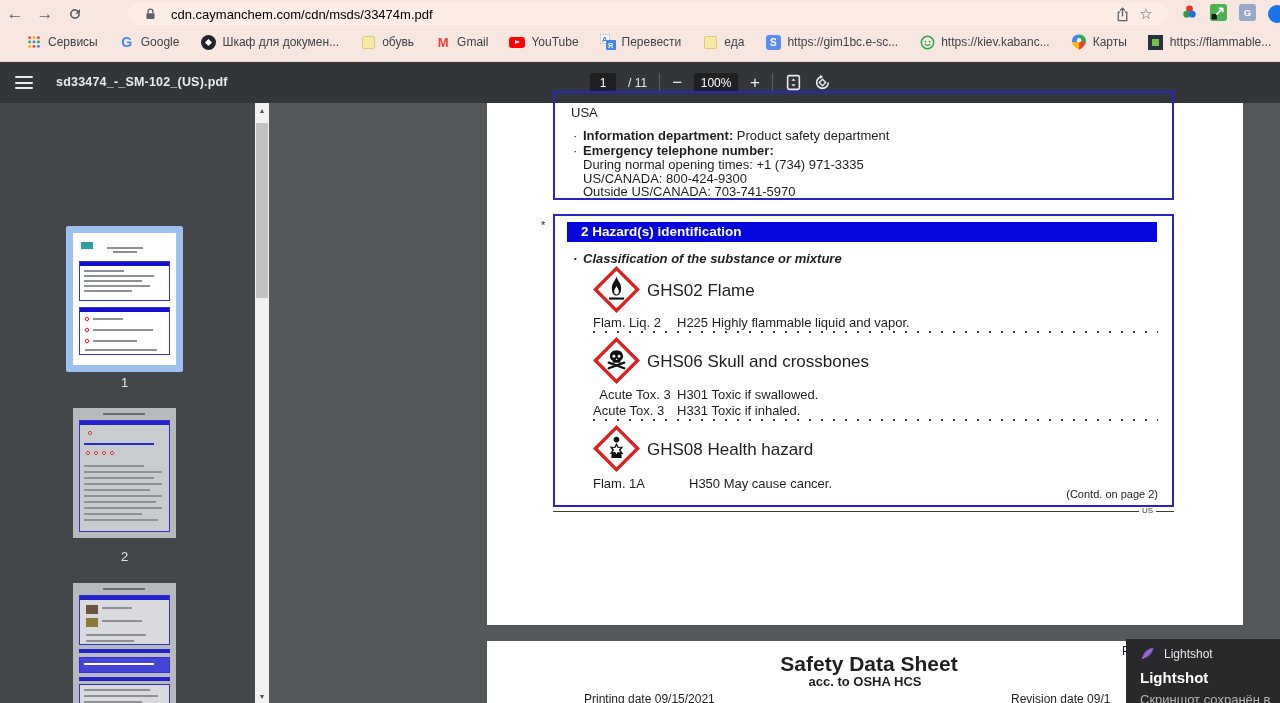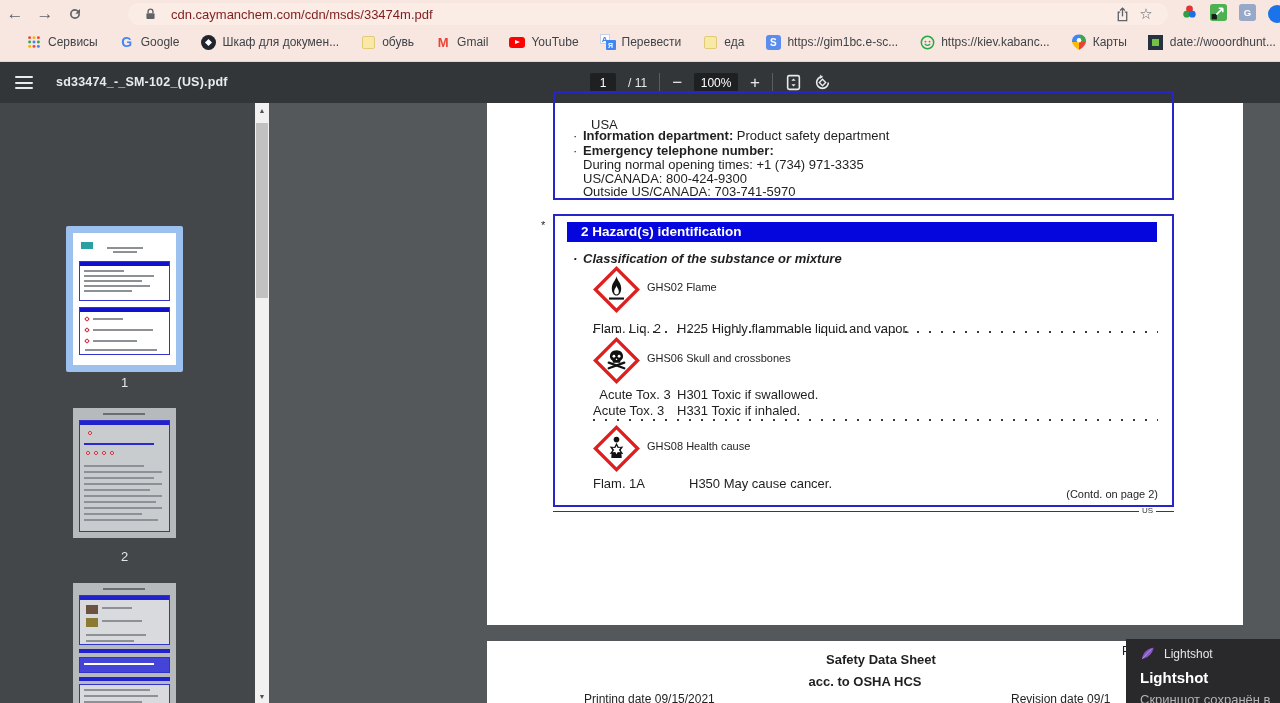--- a/index.html
+++ b/index.html
@@ -6,21 +6,21 @@
   *{box-sizing:border-box;}
   #screen{position:relative;width:1280px;height:703px;overflow:hidden;background:#55585b;
           font-family:"Liberation Sans",sans-serif;-webkit-font-smoothing:antialiased;}
 
   
   #chrome-top{position:absolute;top:0;left:0;width:1280px;height:62px;background:#f8e7e0;border-bottom:1px solid #e8d2ca;}
   #nav-row{position:absolute;top:0;left:0;width:1280px;height:28px;display:flex;align-items:center;}
   .navbtn{width:30px;height:24px;display:flex;align-items:center;justify-content:center;color:#5f6368;font-size:17px;cursor:pointer;}
   #omnibox{position:absolute;left:128px;top:3px;width:1040px;height:22px;background:#fbece6;border-radius:12px;
            display:flex;align-items:center;padding:0 10px;}
-  #url-text{font-size:13px;color:#7f1d1d;margin-left:9px;flex:1;white-space:nowrap;overflow:hidden;}
+  #url-text{font-size:13px;color:#000000;margin-left:9px;flex:1;white-space:nowrap;overflow:hidden;}
   .omni-ic{width:24px;height:20px;display:flex;align-items:center;justify-content:center;color:#5f6368;}
   #ext-row{position:absolute;right:4px;top:3px;height:22px;display:flex;align-items:center;gap:12px;}
 
   
   #bm-row{position:absolute;top:28px;left:16px;width:1280px;height:28px;display:flex;align-items:center;padding:0 10px;gap:21px;}
   .bm{display:flex;align-items:center;gap:6px;cursor:pointer;flex:0 0 auto;}
   .bml{font-size:12px;color:#3f4348;white-space:nowrap;}
   .bmi{width:16px;height:16px;display:flex;align-items:center;justify-content:center;flex:0 0 auto;}
   .note-sq{width:13px;height:13px;background:#f8e9a6;border:1px solid #e2cb77;border-radius:2px;}
   .gmail-m{font-weight:bold;font-size:13px;color:#ea4335;}
@@ -74,32 +74,32 @@
   .page{position:absolute;left:487px;width:756px;background:#fff;color:#1f1f1f;}
   #page1{top:103px;height:522px;}
   #page2{top:641px;height:62px;}
   .sds-box{position:absolute;border:2px solid #2626c8;}
   .sds-t{position:absolute;font-size:13px;white-space:nowrap;}
   .sds-t b{font-weight:bold;}
   .blt{display:inline-block;width:10px;margin-left:-10px;}
   #sec2-bar{position:absolute;left:12px;top:6px;width:590px;height:20px;background:#0505dd;color:#fff;
             font-size:13.5px;font-weight:bold;line-height:20px;padding-left:14px;}
   .ghs{position:absolute;width:47px;height:47px;}
-  .hz-label{position:absolute;font-size:11px;white-space:nowrap;}
+  .hz-label{position:absolute;font-size:17px;white-space:nowrap;}
   .hrow{position:absolute;left:38px;font-size:13px;white-space:nowrap;}
   .hrow .cls{display:inline-block;width:84px;}
   .dotted{position:absolute;left:38px;width:565px;height:2px;
           background-image:repeating-linear-gradient(to right,#3a3a3a 0 1.6px,transparent 1.6px 12px);}
   #contd{position:absolute;right:14px;top:272px;font-size:11px;}
   #us-marker{position:absolute;left:66px;top:404px;width:621px;display:flex;align-items:center;}
   #us-marker .ln{height:1px;background:#3c3c3c;flex:1;}
   #us-marker .ln2{height:1px;background:#3c3c3c;width:18px;}
   #us-marker span{font-size:8px;color:#333;margin:0 3px;line-height:8px;}
 
-  #p2-title{position:absolute;left:16px;width:756px;top:11px;text-align:center;font-size:13px;font-weight:bold;}
+  #p2-title{position:absolute;left:4px;width:756px;top:11px;text-align:center;font-size:21px;font-weight:bold;}
   #p2-sub{position:absolute;left:0;width:756px;top:33px;text-align:center;font-size:13px;font-weight:bold;}
   .p2-small{position:absolute;font-size:12px;white-space:nowrap;}
 
   
   #lightshot{position:absolute;left:1126px;top:639px;width:154px;height:64px;background:#29292c;z-index:50;cursor:pointer;}
   #ls-row{position:absolute;left:14px;top:7px;display:flex;align-items:center;gap:9px;}
   #ls-app{font-size:12px;color:#e6e6e6;}
   #ls-head{position:absolute;left:14px;top:30px;font-size:15px;font-weight:bold;color:#fff;}
   #ls-msg{position:absolute;left:14px;top:53px;font-size:13px;color:#b5b5b8;white-space:nowrap;}
 </style>
@@ -256,21 +256,21 @@
             </svg>
         </span>
         <span class="bml">Карты</span>
       </div>
       <div class="bm">
         <span class="bmi">
             <span class="wh-sq">
               <i></i>
             </span>
           </span>
-        <span class="bml">date://wooordhunt...</span>
+        <span class="bml">https://flammable...</span>
       </div>
 
     </div>
   </div>
 
   <div id="pdf-toolbar">
     <div id="hamburger">
         <i></i>
         <i></i>
         <i></i>
@@ -379,21 +379,21 @@
   </div>
 
   <div id="sb-scroll">
     <span class="sb-arrow" style="top:0;">▲</span>
     <div id="sb-thumb"></div>
     <span class="sb-arrow" style="bottom:0;">▼</span>
   </div>
 
   <div class="page" id="page1">
     <div class="sds-box" style="left:66px;top:-12px;width:621px;height:109px;"></div>
-    <div class="sds-t" style="left:104px;top:2px;margin-top:12px;">USA</div>
+    <div class="sds-t" style="left:84px;top:2px;">USA</div>
 
     <div class="sds-t" style="left:96px;top:25px;">
       <span class="blt">·</span><b>Information department:</b><span> Product safety department</span>
     </div>
     <div class="sds-t" style="left:96px;top:40px;">
       <span class="blt">·</span><b>Emergency telephone number:</b><span></span>
     </div>
     <div class="sds-t" style="left:96px;top:54px;">
       <span class="blt"></span><span>During normal opening times: +1 (734) 971-3335</span>
     </div>
@@ -413,21 +413,21 @@
         <span class="blt">·</span><span>Classification of the substance or mixture</span>
       </div>
 
       <svg class="ghs" style="left:38px;top:50px;" viewBox="0 0 100 100">
         <polygon points="50,5 95,50 50,95 5,50" fill="#fff" stroke="#dd1f1f" stroke-width="7"></polygon>
         <path fill="#111" d="M50 22 C48 32 40 36 40 48 C40 57 44.5 63 50 63 C55.5 63 60 57 60 48 C60 36 52 32 50 22 Z"></path>
         <path fill="#fff" d="M50 42 C49 47 45 49 45 54 C45 58 47.2 60.5 50 60.5 C52.8 60.5 55 58 55 54 C55 49 51 47 50 42 Z"></path>
         <rect x="34" y="67" width="32" height="4.5" fill="#111"></rect>
       </svg>
       <span class="hz-label" style="left:92px;top:65px;">GHS02 Flame</span>
-      <div class="hrow" style="top:99px;margin-top:6px;">
+      <div class="hrow" style="top:99px;">
         <span class="cls">Flam. Liq. 2</span><span>H225 Highly flammable liquid and vapor.</span>
       </div>
       <div class="dotted" style="top:115px;"></div>
 
       <svg class="ghs" style="left:38px;top:121px;" viewBox="0 0 100 100">
         <polygon points="50,5 95,50 50,95 5,50" fill="#fff" stroke="#dd1f1f" stroke-width="7"></polygon>
         <path fill="#111" d="M50 28c-9 0-14 6-14 13 0 4.5 2.5 8 6 10v4h16v-4c3.5-2 6-5.5 6-10 0-7-5-13-14-13z"></path>
         <circle cx="44.5" cy="41" r="3" fill="#fff"></circle>
           <circle cx="55.5" cy="41" r="3" fill="#fff"></circle>
         <path d="M48 49l2-4 2 4z" fill="#fff"></path>
@@ -445,21 +445,21 @@
       </div>
       <div class="dotted" style="top:203px;"></div>
 
       <svg class="ghs" style="left:38px;top:209px;" viewBox="0 0 100 100">
         <polygon points="50,5 95,50 50,95 5,50" fill="#fff" stroke="#dd1f1f" stroke-width="7"></polygon>
         <circle cx="50" cy="31" r="6" fill="#111"></circle>
         <path d="M39 70c0-16 4.5-25 11-25s11 9 11 25z" fill="#111"></path>
         <path d="M50 38l4.5 9 10-1.2-5.8 8 5.8 8-10-1.2-4.5 9-4.5-9-10 1.2 5.8-8-5.8-8 10 1.2z" fill="#111"></path>
         <path d="M50 44l2.6 5.2 5.8-.7-3.4 4.7 3.4 4.7-5.8-.7-2.6 5.2-2.6-5.2-5.8.7 3.4-4.7-3.4-4.7 5.8.7z" fill="#fff"></path>
       </svg>
-      <span class="hz-label" style="left:92px;top:224px;">GHS08 Health cause</span>
+      <span class="hz-label" style="left:92px;top:224px;">GHS08 Health hazard</span>
       <div class="hrow" style="top:260px;">
         <span class="cls" style="width:96px;">Flam. 1A</span><span>H350 May cause cancer.</span>
       </div>
 
       <div id="contd">(Contd. on page 2)</div>
     </div>
 
     <div id="us-marker">
       <div class="ln"></div>
       <span>US</span>

